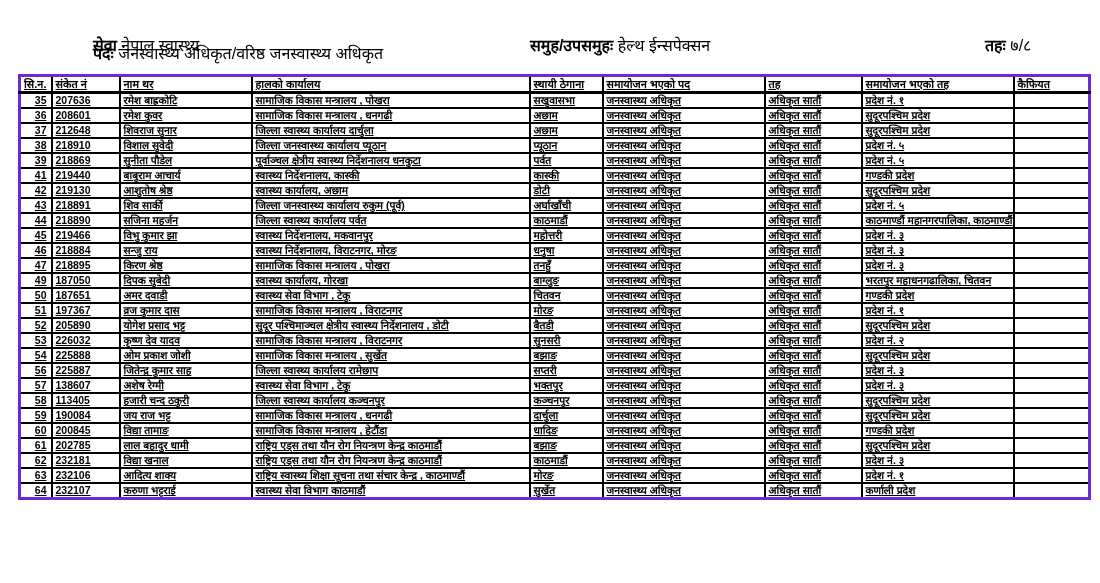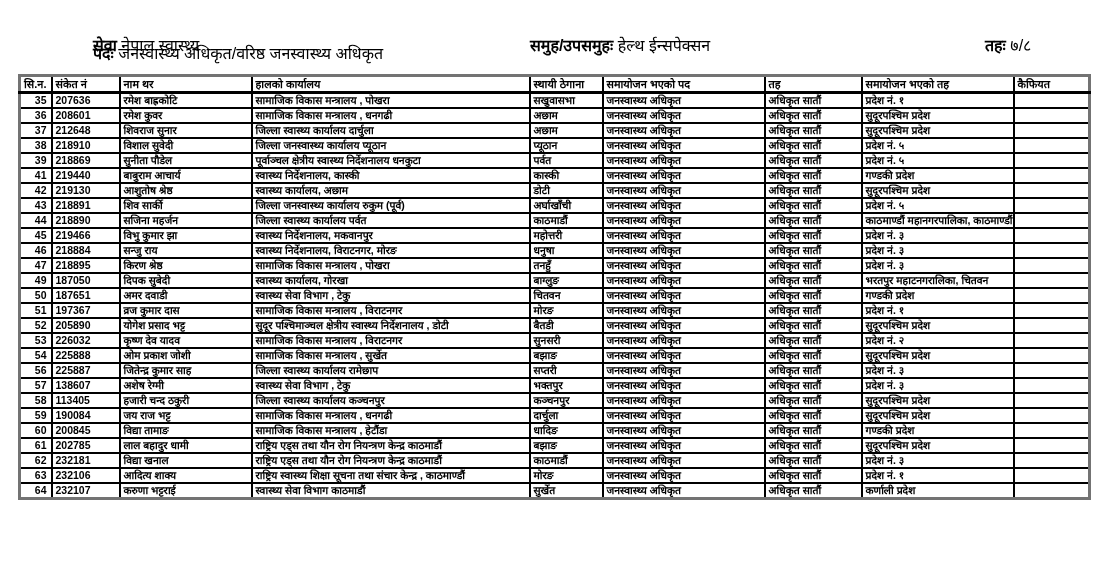--- a/index.html
+++ b/index.html
@@ -14,21 +14,22 @@
   .meta .val { font-weight:normal; }
   #meta-service { top:34px; left:93px; }
   #meta-group   { top:34px; left:530px; }
   #meta-level   { top:34px; left:985px; }
   #meta-post    { top:34px; left:93px;margin-top:8px; }
 
   #roster-table {
     position:absolute; left:18px; top:74px;
     border-collapse:collapse; table-layout:fixed;
     width:1070px;
-    border:3px solid #737373;
+    border:3px solid #6d28d9;
+    text-decoration:underline;
   }
   #roster-table th, #roster-table td {
     border:2px solid #000;
     font-size:10.5px; font-weight:bold;
     padding:0 3px; height:13px; line-height:1.15;
     white-space:nowrap; overflow:visible;
     text-align:left; vertical-align:middle;
   }
   #roster-table th { font-size:11px; height:14px; border-bottom:3px solid #000; }
   #roster-table td.c0 { text-align:right; padding-right:4px; }
@@ -215,21 +216,21 @@
         <td class="c8"></td>
       </tr>
       <tr>
         <td class="c0">49</td>
         <td class="c1">187050</td>
         <td class="c2">दिपक सुबेदी</td>
         <td class="c3">स्वास्थ्य कार्यालय, गोरखा</td>
         <td class="c4">बाग्लुङ</td>
         <td class="c5">जनस्वास्थ्य अधिकृत</td>
         <td class="c6">अधिकृत सातौं</td>
-        <td class="c7">भरतपुर महाटनगरालिका, चितवन</td>
+        <td class="c7">भरतपुर महाधनगढालिका, चितवन</td>
         <td class="c8"></td>
       </tr>
       <tr>
         <td class="c0">50</td>
         <td class="c1">187651</td>
         <td class="c2">अमर दवाडी</td>
         <td class="c3">स्वास्थ्य सेवा विभाग , टेकु</td>
         <td class="c4">चितवन</td>
         <td class="c5">जनस्वास्थ्य अधिकृत</td>
         <td class="c6">अधिकृत सातौं</td>

